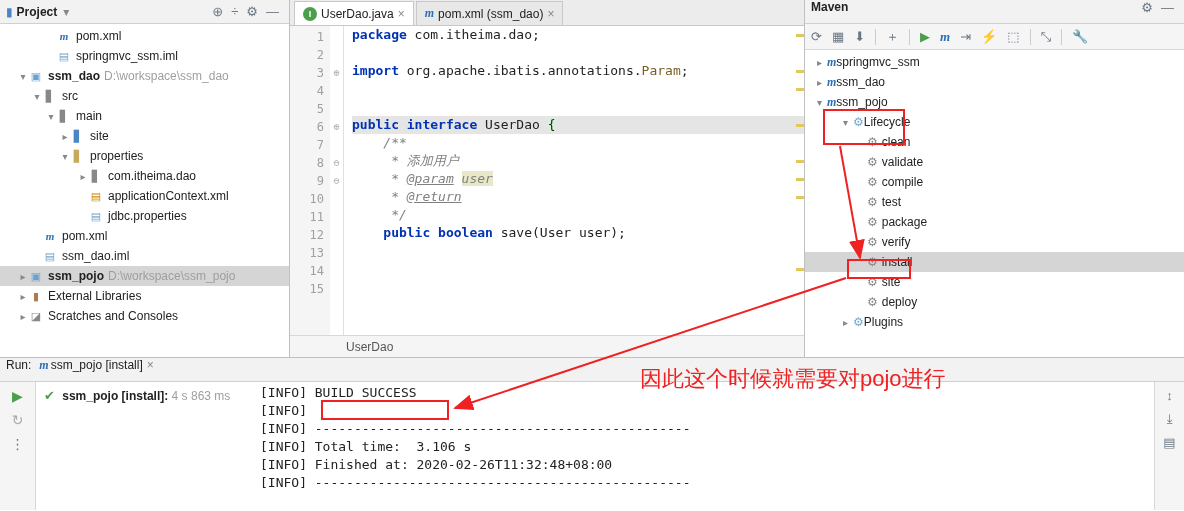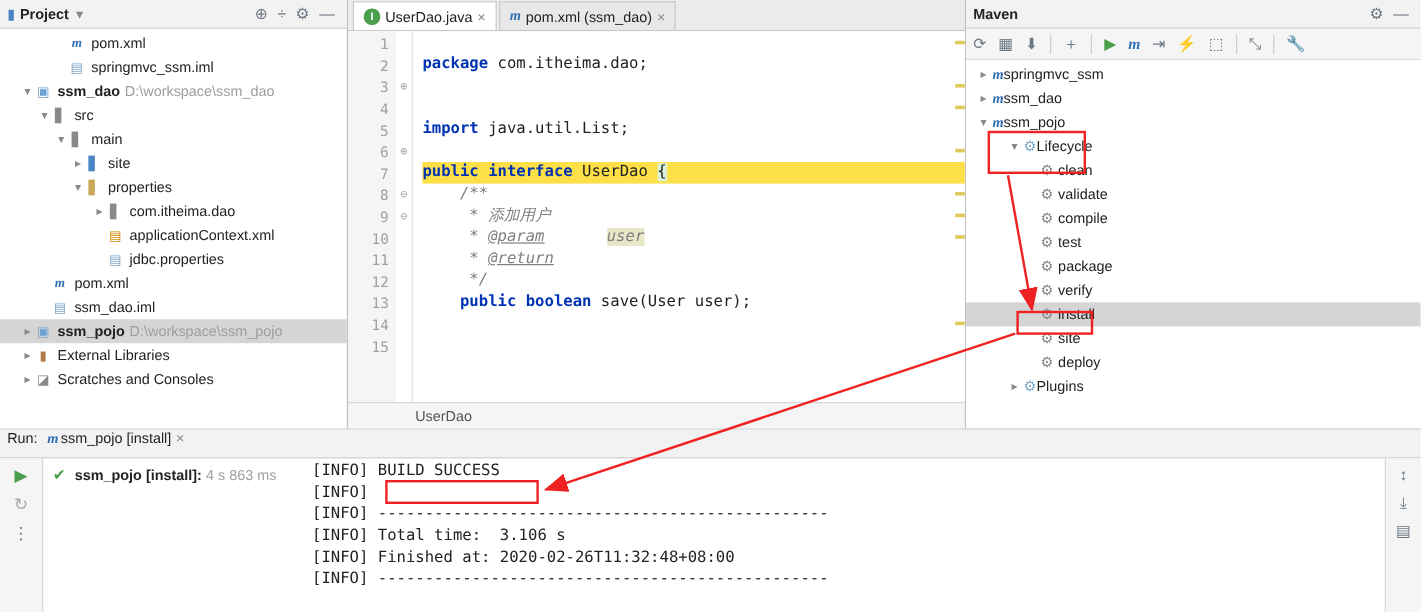--- a/index.html
+++ b/index.html
@@ -1,18 +1,18 @@
 <!DOCTYPE html>
 <html><head>
 <meta charset="utf-8">
 <style>
 * { margin: 0; padding: 0; box-sizing: border-box; }
 body { font-family: "Segoe UI", Arial, sans-serif; font-size: 12px; background: #fff; color: #222; width: 1184px; height: 511px; overflow: hidden; position: relative; }
 .main-layout { display: flex; height: 358px; border-bottom: 1px solid #c0c0c0; }
-.panel-header { height: 24px; display: flex; align-items: center; padding: 0 6px; background: #f2f2f2; border-bottom: 1px solid #d0d0d0; }
+.panel-header { height: 24px; display: flex; padding: 0 6px; background: #f2f2f2; border-bottom: 1px solid #d0d0d0; }
 .panel-title { font-weight: bold; margin-right: 6px; }
 
 
 .project-panel { width: 290px; border-right: 1px solid #c0c0c0; display: flex; flex-direction: column; background: #fff; }
 .project-header { display: flex; align-items: center; }
 .project-header .spacer { flex: 1; }
 .tree { flex: 1; overflow: auto; padding-top: 2px; }
 .tree-row { display: flex; align-items: center; height: 20px; white-space: nowrap; cursor: pointer; }
 .tree-row.selected { background: #d5d5d5; }
 .tree-row .arrow { width: 10px; text-align: center; color: #888; font-size: 10px; }
@@ -32,28 +32,28 @@
 .tabs { height: 26px; display: flex; align-items: flex-end; background: #ececec; border-bottom: 1px solid #c8c8c8; padding-left: 4px; gap: 2px; }
 .tab { height: 24px; display: flex; align-items: center; padding: 0 8px; background: #e8e8e8; border: 1px solid #c8c8c8; border-bottom: none; font-size: 12px; gap: 4px; }
 .tab.active { background: #fff; }
 .tab .close { color: #888; font-size: 12px; }
 .tab-icon-i { background: #4b9e4b; color: #fff; width: 14px; height: 14px; border-radius: 50%; font-size: 9px; display: inline-flex; align-items: center; justify-content: center; font-weight: bold; }
 .editor-body { flex: 1; display: flex; background: #fff; position: relative; }
 .gutter { width: 40px; background: #f5f5f5; color: #a0a0a0; font-family: "Consolas", monospace; font-size: 12px; text-align: right; padding-top: 2px; }
 .gutter div { height: 18px; padding-right: 6px; line-height: 18px; }
 .fold-col { width: 14px; background: #fff; border-right: 1px solid #e0e0e0; font-family: monospace; color: #aaa; font-size: 10px; padding-top: 2px;}
 .fold-col div { height: 18px; line-height: 18px; text-align: center; }
-.code { flex: 1; font-family: "Consolas", monospace; font-size: 13px; padding-top: 19px; padding-left: 8px; position: relative; }
+.code { flex: 1; font-family: "Consolas", monospace; font-size: 13px; padding-top: 0; padding-left: 8px; position: relative; }
 .code-line { height: 18px; line-height: 18px; white-space: pre; }
-.code-line.hl { background: #fde047; }
+.code-line.hl { background: #e5e5e5; }
 .kw { color: #0033b3; font-weight: bold; }
 .param { color: #795e26; }
 .comment { color: #808080; font-style: italic; }
 .doctag { color: #808080; font-style: italic; text-decoration: underline; }
-.docparam { background: #e8e8c8; margin-left: 44px; }
+.docparam { background: #e8e8c8; }
 .brace-hl { background: #d8f0d8; }
 .marker-col { position: absolute; right: 0; top: 0; width: 10px; height: 100%; }
 .marker { position: absolute; right: 0; width: 8px; height: 3px; background: #e2c95b; }
 .breadcrumb { height: 22px; border-top: 1px solid #d8d8d8; background: #f5f5f5; display: flex; align-items: center; padding-left: 56px; font-size: 12px; color: #555; }
 
 
 .maven-panel { width: 380px; border-left: 1px solid #c0c0c0; display: flex; flex-direction: column; }
 .maven-toolbar { height: 26px; display: flex; align-items: center; padding: 0 6px; gap: 10px; border-bottom: 1px solid #d8d8d8; background: #f5f5f5; }
 .maven-toolbar .ticon2 { color: #6b7884; font-size: 13px; cursor: pointer; }
 .maven-toolbar .run { color: #4b9e4b; font-size: 13px; }
@@ -231,22 +231,22 @@
           <div></div>
           <div></div>
           <div></div>
           <div></div>
           <div></div>
           <div></div>
         </div>
       <div class="code" id="code">
         <div class="code-line"><span class="kw">package</span> com.itheima.dao;</div>
           <div class="code-line"></div>
+          <div class="code-line"><span class="kw">import</span> org.apache.ibatis.annotations.<span class="param">Param</span>;</div>
           <div class="code-line"></div>
-          <div class="code-line"><span class="kw">import</span> java.util.List;</div>
           <div class="code-line"></div>
           <div class="code-line hl"><span class="kw">public interface</span> UserDao <span class="brace-hl">{</span></div>
           <div class="code-line">    <span class="comment">/**</span></div>
           <div class="code-line">    <span class="comment"> * 添加用户</span></div>
           <div class="code-line">    <span class="comment"> * <span class="doctag">@param</span> <span class="docparam">user</span></span></div>
           <div class="code-line">    <span class="comment"> * <span class="doctag">@return</span></span></div>
           <div class="code-line">    <span class="comment"> */</span></div>
           <div class="code-line">    <span class="kw">public boolean</span> save(User user);</div>
           <div class="code-line"></div>
           <div class="marker-col" id="markers">
@@ -400,20 +400,21 @@
         </div>
       </div>
     </div>
   </div>
 </div>
 
 <div class="annot-box" style="left:823px; top:109px; width:82px; height:36px;"></div>
 <div class="annot-box" style="left:847px; top:259px; width:64px; height:20px;"></div>
 <div class="annot-box" style="left:321px; top:400px; width:128px; height:20px;"></div>
 <div class="annot-text" style="left:640px; top:365px;">
+  <div>因此这个时候就需要对pojo进行</div>
 </div>
 <svg class="overlay" width="1184" height="511">
   <defs>
       <marker id="ah" markerWidth="10" markerHeight="8" refX="9" refY="4" orient="auto">
         <path d="M0,0 L10,4 L0,8 Z" fill="#e22"></path>
       </marker>
     </defs>
   <line x1="840" y1="146" x2="860" y2="258" stroke="#e22" stroke-width="2" marker-end="url(#ah)"></line>
   <line x1="846" y1="278" x2="455" y2="408" stroke="#e22" stroke-width="2" marker-end="url(#ah)"></line>
 </svg>

